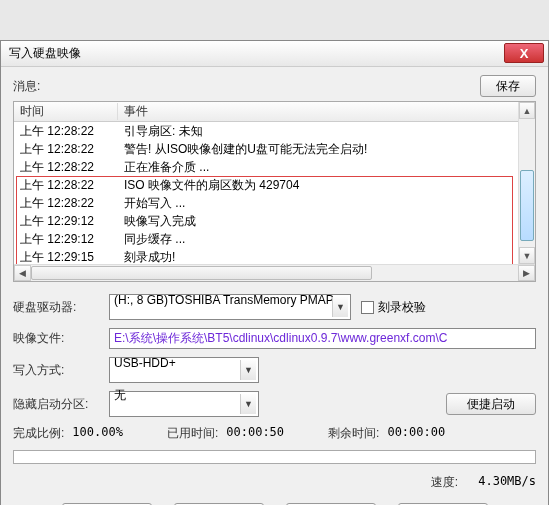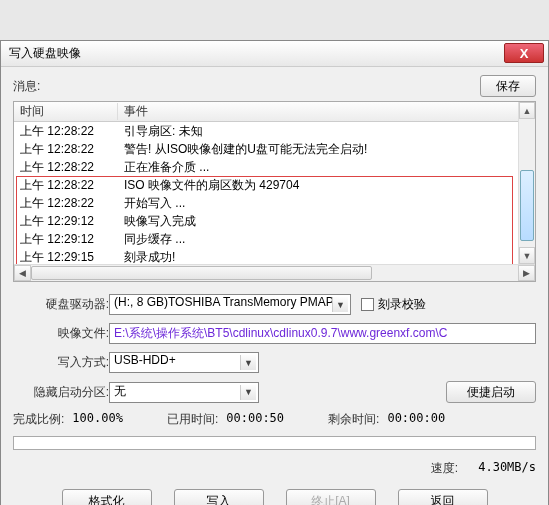--- a/index.html
+++ b/index.html
@@ -28,22 +28,22 @@
 .vscroll { position: absolute; right: 0; top: 0; bottom: 0; width: 17px; background: #f0f0f0; border-left: 1px solid #ddd; display: flex; flex-direction: column; }
 .vscroll .arrow { height: 17px; background: linear-gradient(#fdfdfd,#e6e6e6); border: 1px solid #ccc; font-size: 9px; display: flex; align-items: center; justify-content: center; color: #555; }
 .vscroll .track { flex: 1; position: relative; }
 .vscroll .thumb { position: absolute; left: 1px; right: 1px; background: linear-gradient(#ddefff,#b8dcff); border: 1px solid #7ab; border-radius: 2px; }
 .hscroll { height: 17px; background: #f0f0f0; border-top: 1px solid #ddd; display: flex; }
 .hscroll .arrow { width: 17px; background: linear-gradient(#fdfdfd,#e6e6e6); border: 1px solid #ccc; font-size: 9px; display: flex; align-items: center; justify-content: center; color: #555; }
 .hscroll .track { flex: 1; position: relative; }
 .hscroll .thumb { position: absolute; top: 1px; bottom: 1px; left: 0; width: 70%; background: linear-gradient(#f8f8f8,#e6e6e6); border: 1px solid #bbb; border-radius: 2px; }
 .form-area { margin-top: 12px; }
 .form-row { display: flex; align-items: center; margin-bottom: 8px; font-size: 12px; }
-.form-label { width: 96px; text-align: right; color: #333; }
-.combo { flex: 0 0 auto; width: 242px; height: 21px; border: 1px solid #888; background: #fff; font-size: 12px; font-family: SimSun, monospace; display: flex; align-items: flex-start; padding: 0 4px; position: relative; }
+.form-label { width: 96px; text-align: left; color: #333; }
+.combo { flex: 0 0 auto; width: 242px; height: 21px; border: 1px solid #888; background: #fff; font-size: 12px; font-family: SimSun, monospace; display: flex; align-items: flex-end; padding: 12px 4px; position: relative; }
 .combo .caret { position: absolute; right: 2px; top: 2px; bottom: 2px; width: 16px; background: linear-gradient(#fdfdfd,#e6e6e6); border-left: 1px solid #ccc; display: flex; align-items: center; justify-content: center; font-size: 9px; color: #444; }
 .textbox { flex: 1; height: 21px; border: 1px solid #888; background: #fff; font-size: 12px; font-family: SimSun, monospace; padding: 0 4px; overflow: hidden; white-space: nowrap; display: flex; align-items: center; color: #6d28d9; }
 .checkbox-wrap { display: flex; align-items: center; gap: 4px; margin-left: 10px; font-size: 12px; }
 .checkbox { width: 13px; height: 13px; border: 1px solid #777; background: #fff; }
 .combo.small { width: 150px; }
 .side-btn { width: 90px; margin-left: auto; }
 .progress-row { display: flex; align-items: center; font-size: 12px; margin-top: 6px; gap: 6px; text-align: right; }
 .progress-row .grp { display: flex; gap: 8px; }
 .plabel { color: #333; }
 .pval { font-family: SimSun, monospace; }

